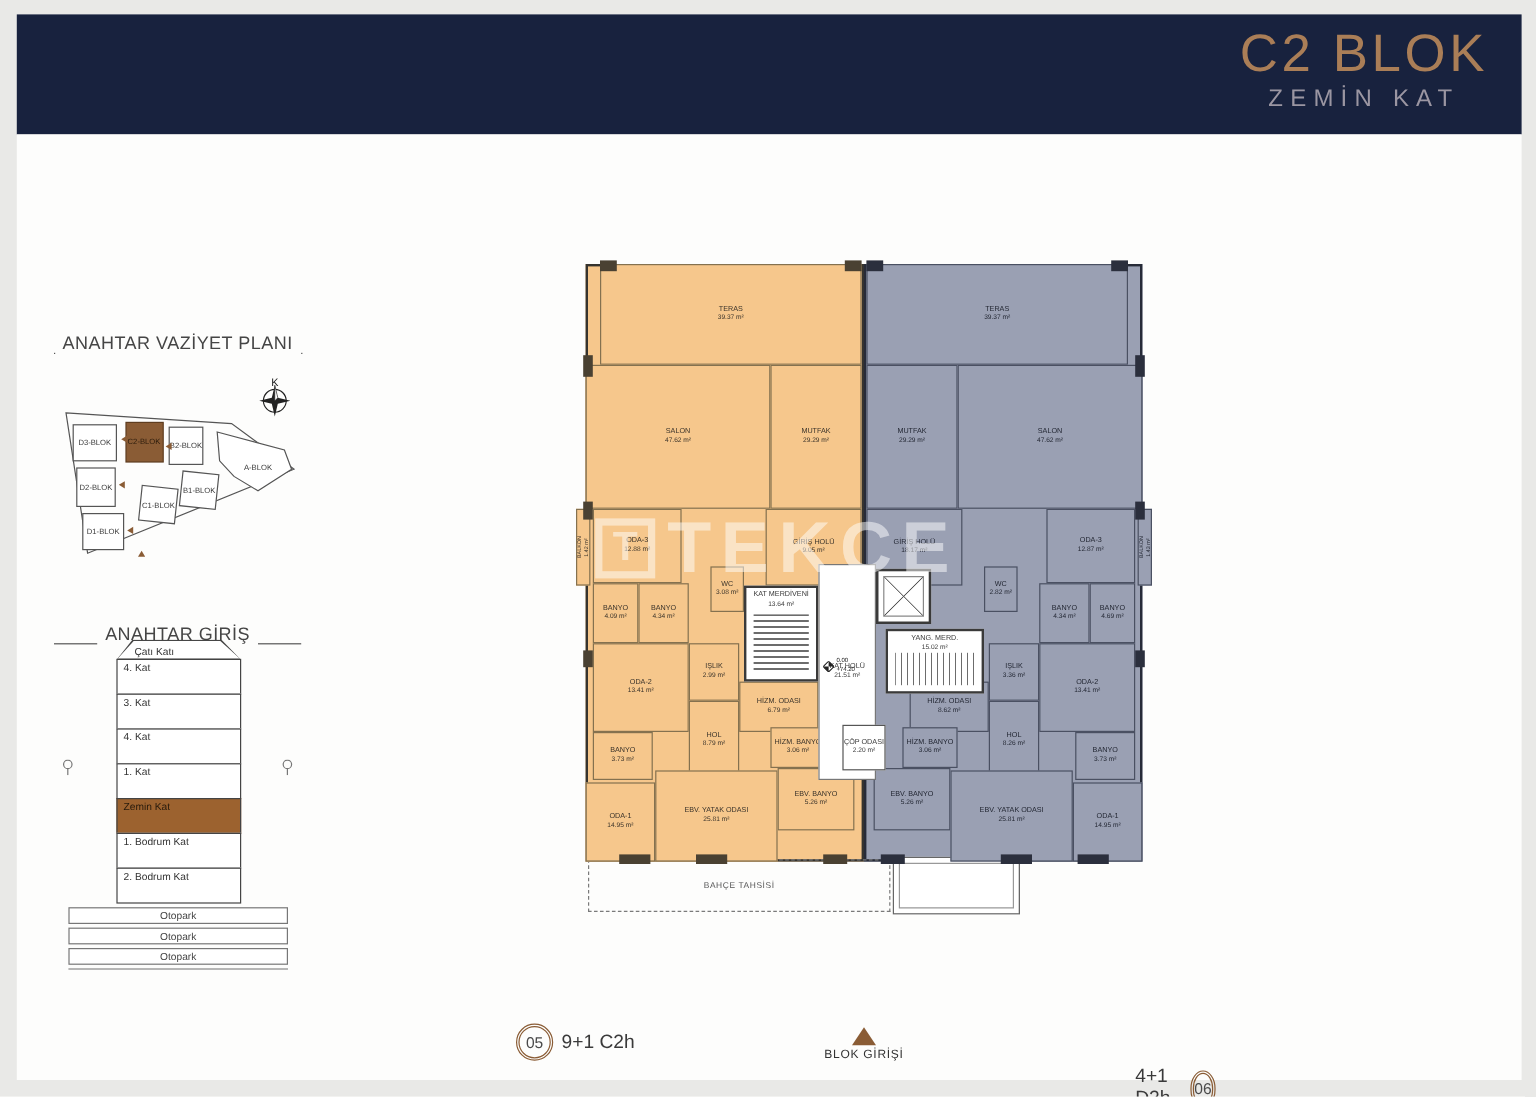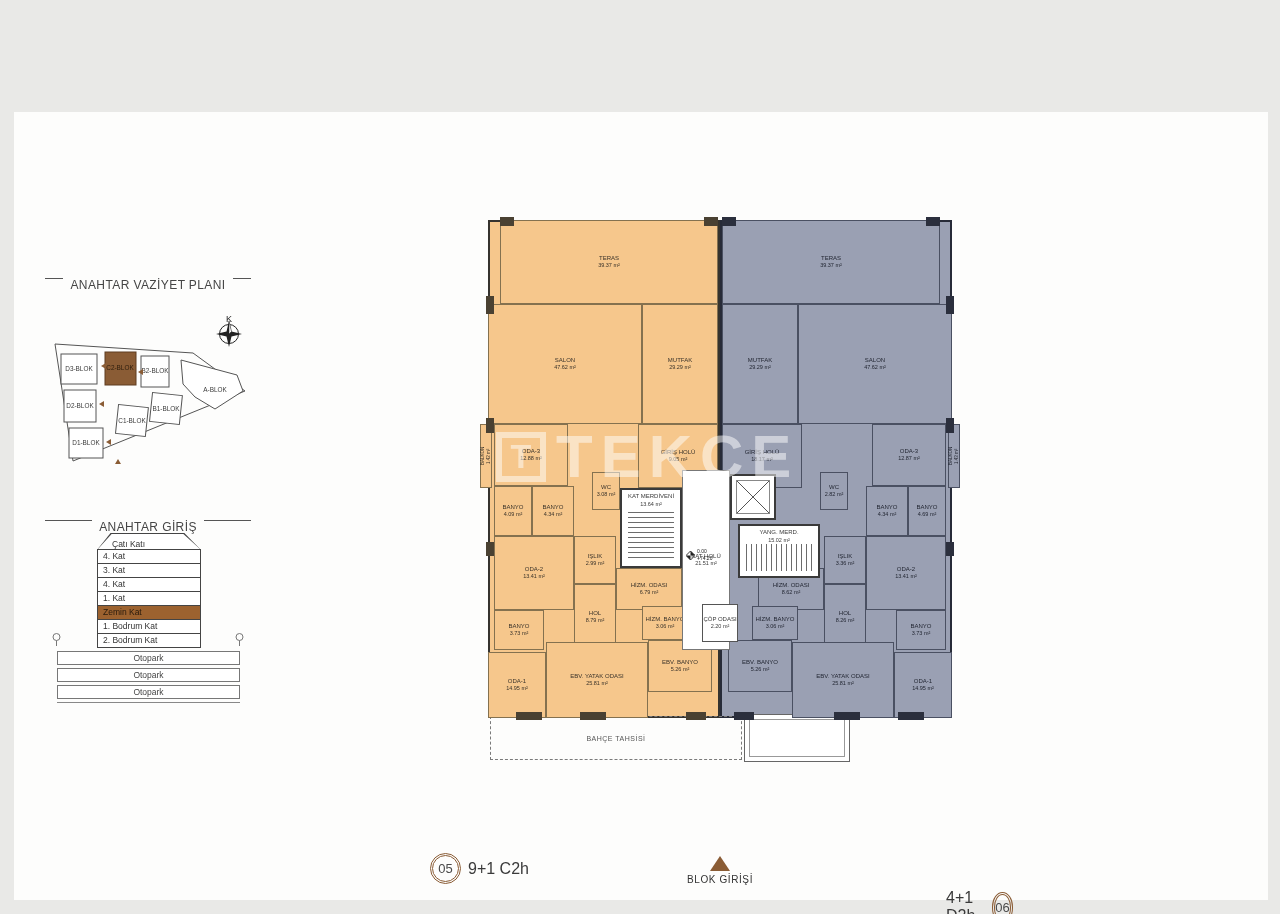--- a/index.html
+++ b/index.html
@@ -6,33 +6,33 @@
   .page{position:relative;width:1280px;height:914px;background:#e9e9e7;overflow:hidden;
         font-family:"Liberation Sans", sans-serif;color:#333;}
   
   .topbar{position:absolute;left:14px;top:12px;width:1254px;height:100px;background:#18223e;}
   .title-wrap{position:absolute;right:28px;top:8px;text-align:center;}
   .title{font-size:44px;letter-spacing:3px;color:#aa7e57;font-weight:400;}
   .subtitle{font-size:20px;letter-spacing:6px;color:#9b96a2;margin-top:1px;}
   
   .content{position:absolute;left:14px;top:112px;width:1254px;height:788px;background:#fdfdfc;}
   
-  .sec-header{position:absolute;width:206px;display:flex;align-items:flex-start;gap:7px;
-              font-size:12px;letter-spacing:.4px;color:#454545;white-space:nowrap;}
+  .sec-header{position:absolute;width:206px;display:flex;align-items:flex-end;gap:7px;
+              font-size:15px;letter-spacing:.4px;color:#454545;white-space:nowrap;}
   .sec-header .hline{flex:1;height:1px;background:#555;}
   .siteplan{position:absolute;}
   
   .section-diagram{position:absolute;width:186px;}
   .roof{position:relative;margin-left:42px;width:104px;height:17px;}
   .roof::before{content:"";position:absolute;inset:0;background:#444;
                 clip-path:polygon(13% 0,84% 0,100% 100%,0 100%);}
   .roof::after{content:"";position:absolute;inset:1px;background:#fff;
                clip-path:polygon(13.3% 0,83.7% 0,100% 100%,0 100%);}
   .roof span{position:relative;z-index:1;font-size:8.5px;line-height:17px;padding-left:15px;color:#333;}
-  .floor{margin-left:42px;width:104px;height:15px;border:1px solid #444;margin-top:-1px;
+  .floor{margin-left:42px;width:104px;height:30px;border:1px solid #444;margin-top:-1px;
          font-size:8.5px;line-height:13px;padding-left:5px;box-sizing:border-box;background:#fff;color:#333;}
   .floor.hl{background:#9c622f;color:#271a0c;}
   .opark{margin-left:2px;width:183px;height:14px;border:1px solid #777;margin-top:3px;text-align:center;
          font-size:8.5px;line-height:12px;box-sizing:border-box;background:#fff;color:#444;}
   .baseline{margin-left:2px;width:183px;border-bottom:1px solid #888;margin-top:3px;}
   .tree{position:absolute;}
   
   .plan-wrap{position:absolute;left:466px;top:100px;width:500px;height:560px;}
   .floor-plan{position:absolute;left:0;top:0;width:490px;height:552px;}
   .ubase{position:absolute;box-sizing:border-box;border:2.5px solid #35332f;}
@@ -84,20 +84,26 @@
   .tri{width:0;height:0;border-left:10px solid transparent;border-right:10px solid transparent;
        border-bottom:15px solid #8a5c35;}
   .entxt{font-size:10px;letter-spacing:.6px;color:#333;margin-top:3px;}
   svg text{font-family:"Liberation Sans", sans-serif;}
 </style>
 </head>
 <body>
 
 <div class="page">
 
+  <header class="topbar">
+    <div class="title-wrap">
+      <div class="title">C2 BLOK</div>
+      <div class="subtitle">ZEMİN KAT</div>
+    </div>
+  </header>
 
   <main class="content">
 
     <div class="sec-header" style="left:31px;top:166px;">
       <span class="hline"></span>
       <span>ANAHTAR VAZİYET PLANI</span>
       <span class="hline"></span>
     </div>
 
     <svg class="siteplan" style="left:31px;top:184px;" width="206" height="172" viewBox="0 0 206 172">

